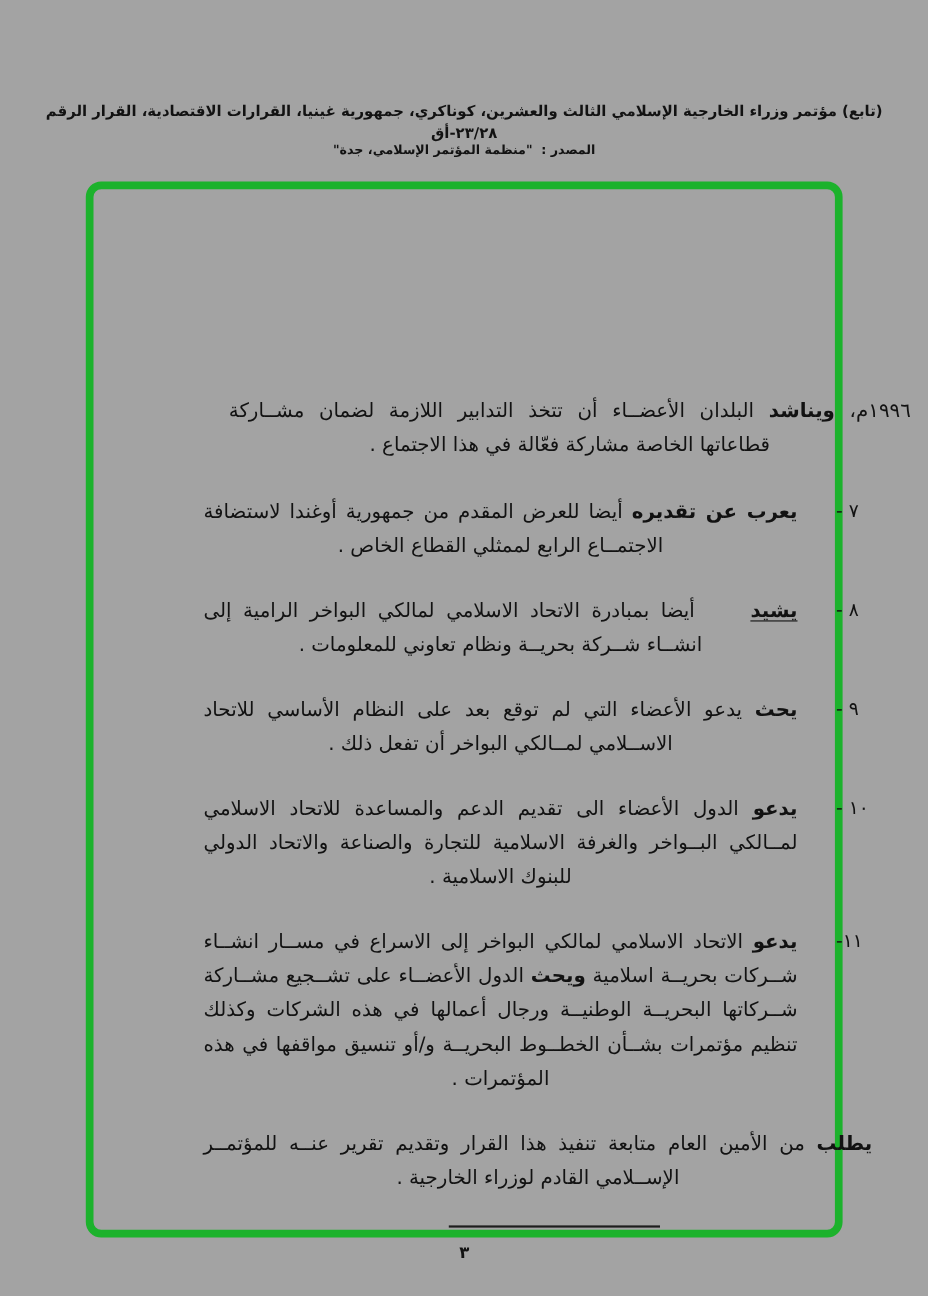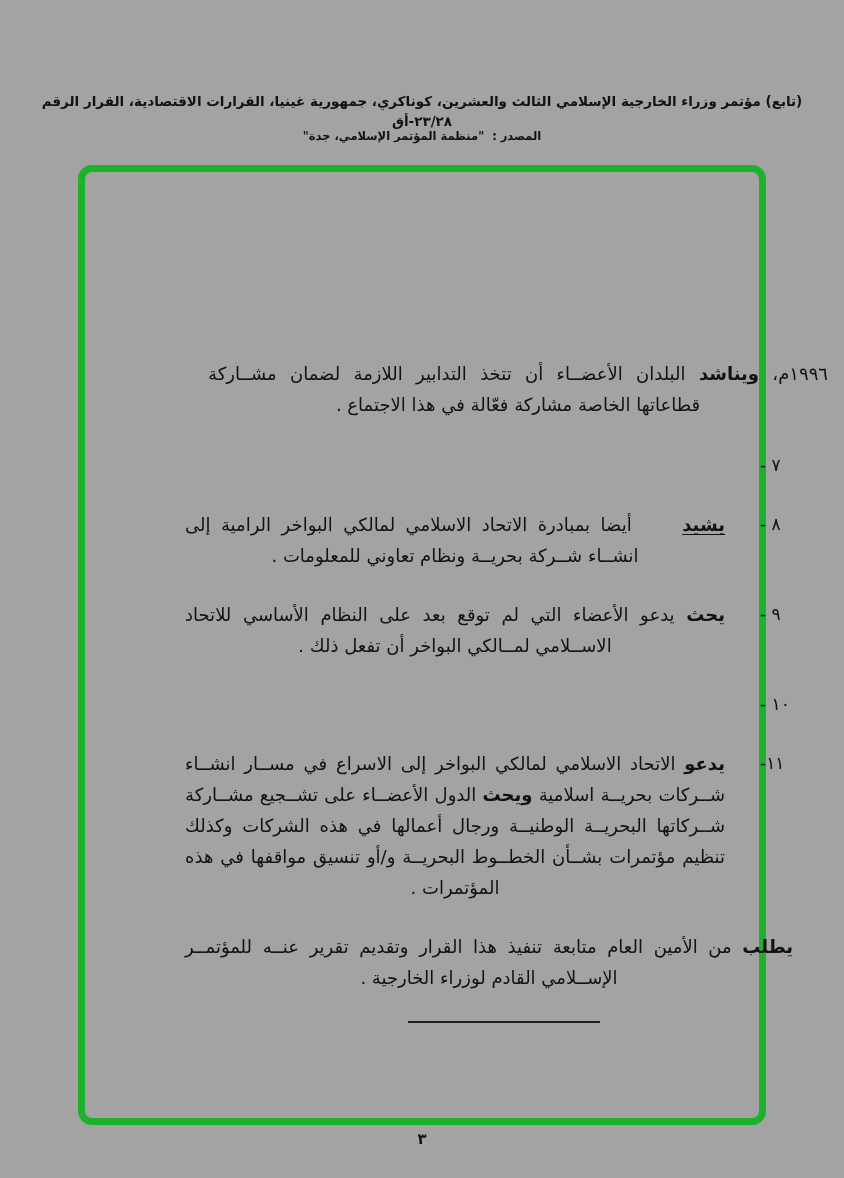--- a/index.html
+++ b/index.html
@@ -52,34 +52,36 @@
   <div class="hline1">(تابع) مؤتمر وزراء الخارجية الإسلامي الثالث والعشرين، كوناكري، جمهورية غينيا، القرارات الاقتصادية، القرار الرقم ٢٣/٢٨-أق</div>
 
   <div class="hline2">المصدر :  "منظمة المؤتمر الإسلامي، جدة"</div>
 
   <div class="green-box" style="border-color: rgb(28, 178, 44);">
     <div class="content">
       <p class="intro"><span>١٩٩٦م، </span><span class="kw">ويناشد</span><span> البلدان الأعضــاء أن تتخذ التدابير اللازمة لضمان مشــاركة قطاعاتها الخاصة مشاركة فعّالة في هذا الاجتماع .</span></p>
       <div>
   <div class="item">
     <div class="num">٧ -</div>
+    <div class="text"><span class="kw">يعرب عن تقديره</span><span> أيضا للعرض المقدم من جمهورية أوغندا لاستضافة الاجتمــاع الرابع لممثلي القطاع الخاص .</span></div>
   </div>
 
   <div class="item">
     <div class="num">٨ -</div>
     <div class="text"><span class="kw ul">يشيد</span><span> أيضا بمبادرة الاتحاد الاسلامي لمالكي البواخر الرامية إلى انشــاء شــركة بحريــة ونظام تعاوني للمعلومات .</span></div>
   </div>
 
   <div class="item">
     <div class="num">٩ -</div>
     <div class="text"><span class="kw">يحث</span><span> يدعو الأعضاء التي لم توقع بعد على النظام الأساسي للاتحاد الاســلامي لمــالكي البواخر أن تفعل ذلك .</span></div>
   </div>
 
   <div class="item">
     <div class="num">١٠ -</div>
+    <div class="text"><span class="kw">يدعو</span><span> الدول الأعضاء الى تقديم الدعم والمساعدة للاتحاد الاسلامي لمــالكي البــواخر والغرفة الاسلامية للتجارة والصناعة والاتحاد الدولي للبنوك الاسلامية .</span></div>
   </div>
 
   <div class="item">
     <div class="num">١١-</div>
     <div class="text"><span class="kw">يدعو</span><span> الاتحاد الاسلامي لمالكي البواخر إلى الاسراع في مســار انشــاء شــركات بحريــة اسلامية </span><span class="kw">ويحث</span><span> الدول الأعضــاء على تشــجيع مشــاركة شــركاتها البحريــة الوطنيــة ورجال أعمالها في هذه الشركات وكذلك تنظيم مؤتمرات بشــأن الخطــوط البحريــة و/أو تنسيق مواقفها في هذه المؤتمرات .</span></div>
   </div>
 
   <div class="item">
     <div class="text"><span class="kw">يطلب</span><span> من الأمين العام متابعة تنفيذ هذا القرار وتقديم تقرير عنــه للمؤتمــر الإســلامي القادم لوزراء الخارجية .</span></div>
   </div>

